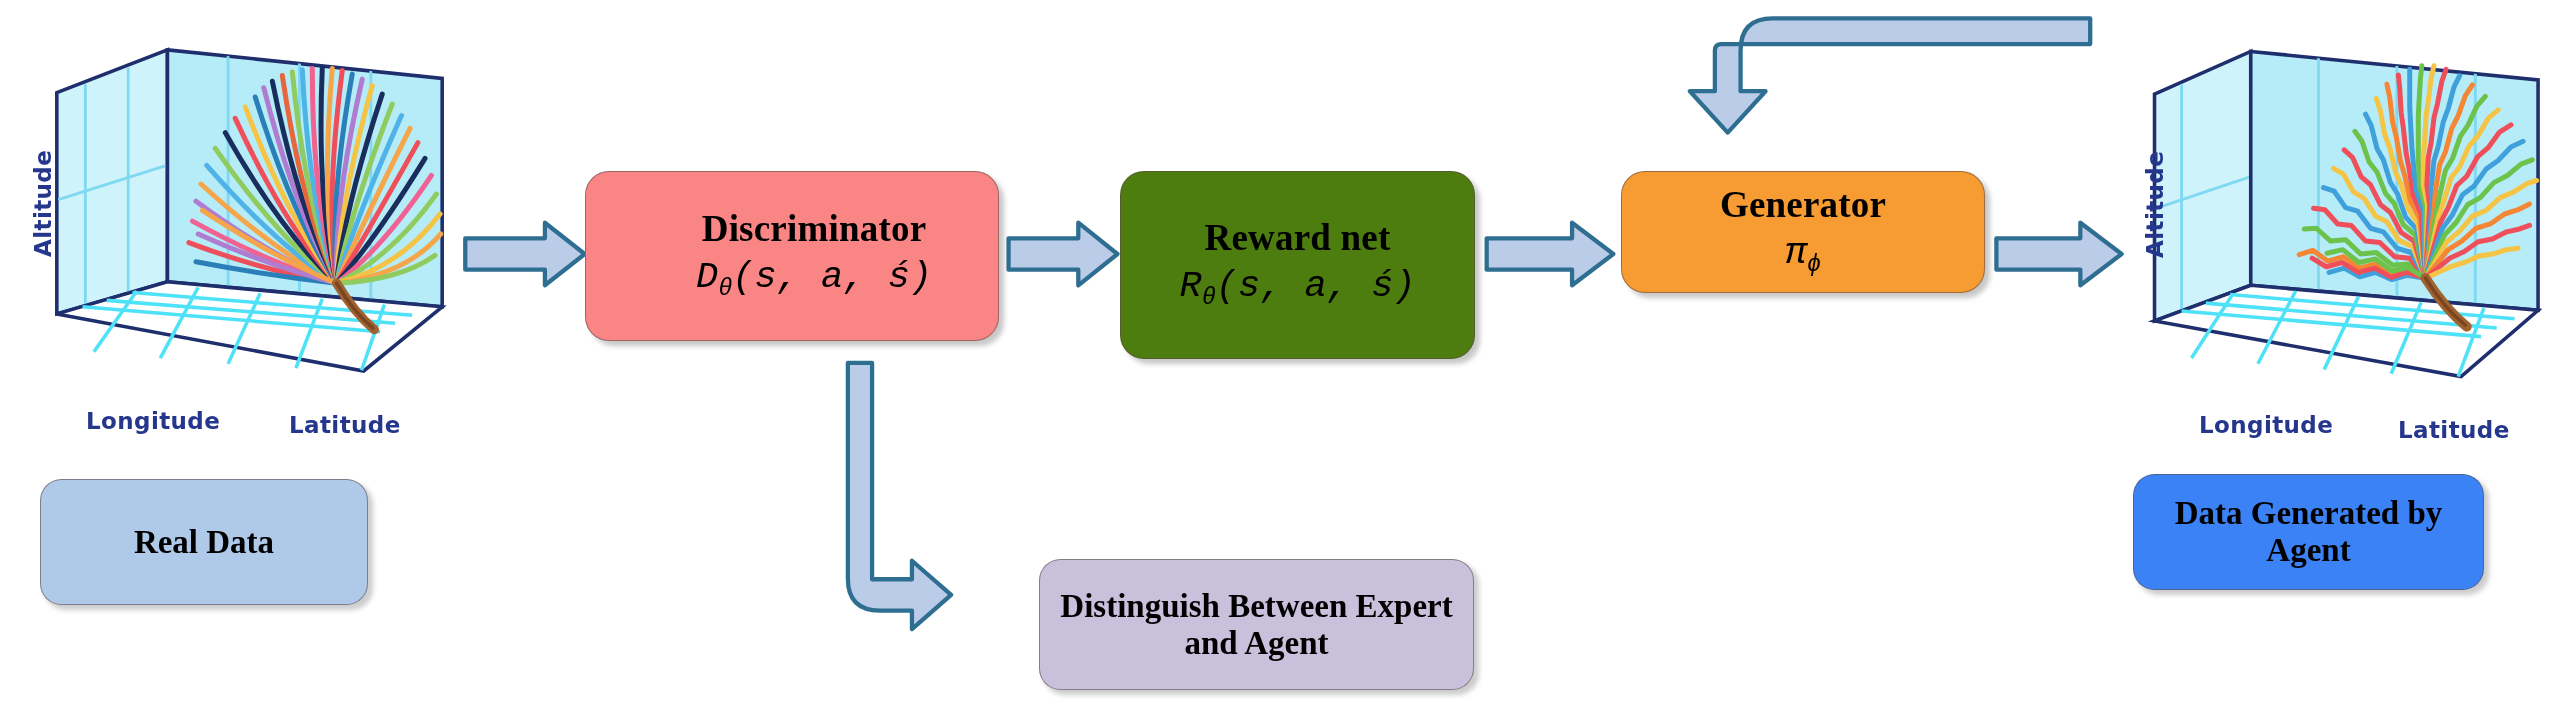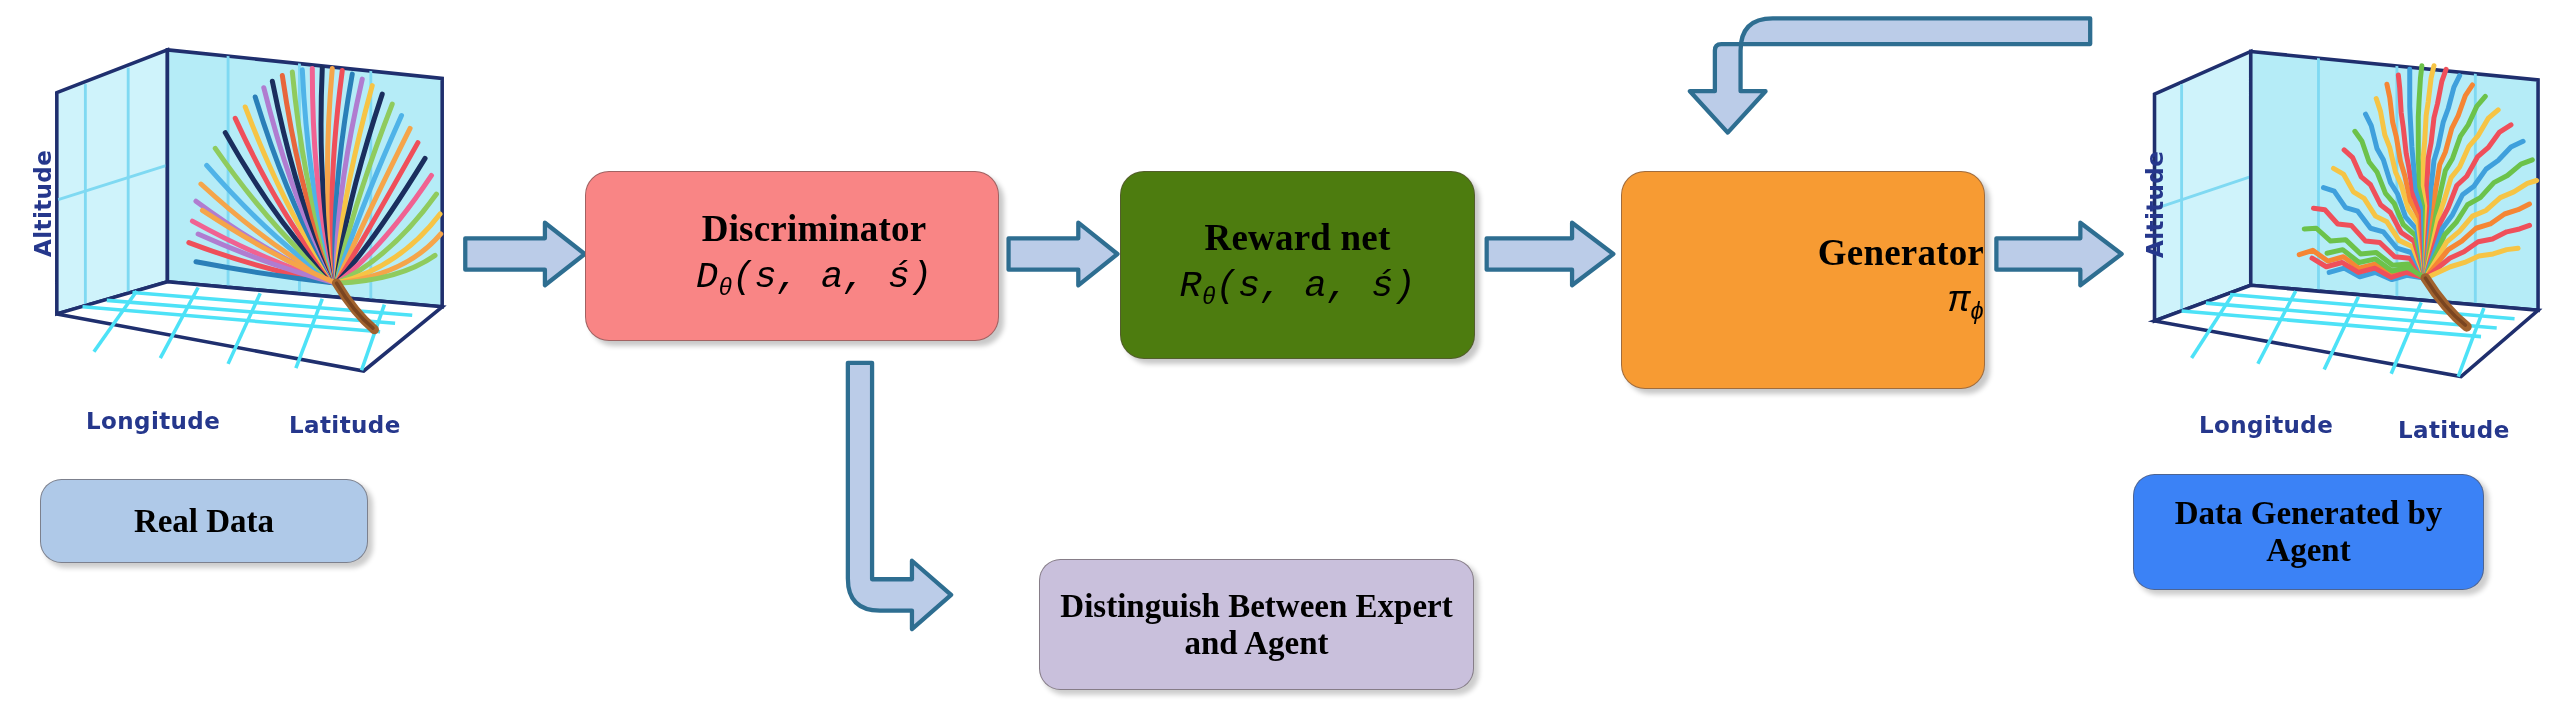--- a/index.html
+++ b/index.html
@@ -53,41 +53,41 @@
     font-size: 23.5px;
     vertical-align: sub;
     font-style: italic;
   }
   .node-formula .up {
     font-style: italic;
   }
 
   #node-discriminator { left: 585px;  top: 171px; width: 414px; height: 170px; background: #F98585; padding-left: 44px; }
   #node-rewardnet     { left: 1120px; top: 171px; width: 355px; height: 188px; background: #4d7c0f; }
-  #node-generator     { left: 1621px; top: 171px; width: 364px; height: 218px; background: #F79B33; align-items: flex-end; }
+  #node-generator     { left: 1621px; top: 171px; width: 364px; height: 122px; background: #F79B33; }
 
   
   .pill {
     position: absolute;
     display: flex;
     align-items: center;
     justify-content: center;
     border-radius: 21.4px;
     border: 1.4px solid rgba(90,80,80,.6);
     box-shadow: 4.3px 4.3px 5px rgba(0,0,0,.2);
     box-sizing: border-box;
     text-align: center;
     font-family: "Liberation Serif", serif;
     font-weight: bold;
     font-size: 33px;
     line-height: 1.12;
     color: #000;
     padding: 0 13px;
   }
-  #pill-real      { left: 40px;   top: 479px; width: 328px; height: 84px; background: #AFC9E8; }
+  #pill-real      { left: 40px;   top: 479px; width: 328px; height: 126px; background: #AFC9E8; }
   #pill-distinguish { left: 1039px; top: 529px; width: 435px; height: 131px; background: #C9C0DC; margin-top: 30px; }
   #pill-generated { left: 2133px; top: 474px; width: 351px; height: 116px; background: #3b82f6; }
 
   
   .axis-label {
     position: absolute;
     font-family: "DejaVu Sans", sans-serif;
     font-weight: bold;
     font-size: 23px;
     color: #25378C;

